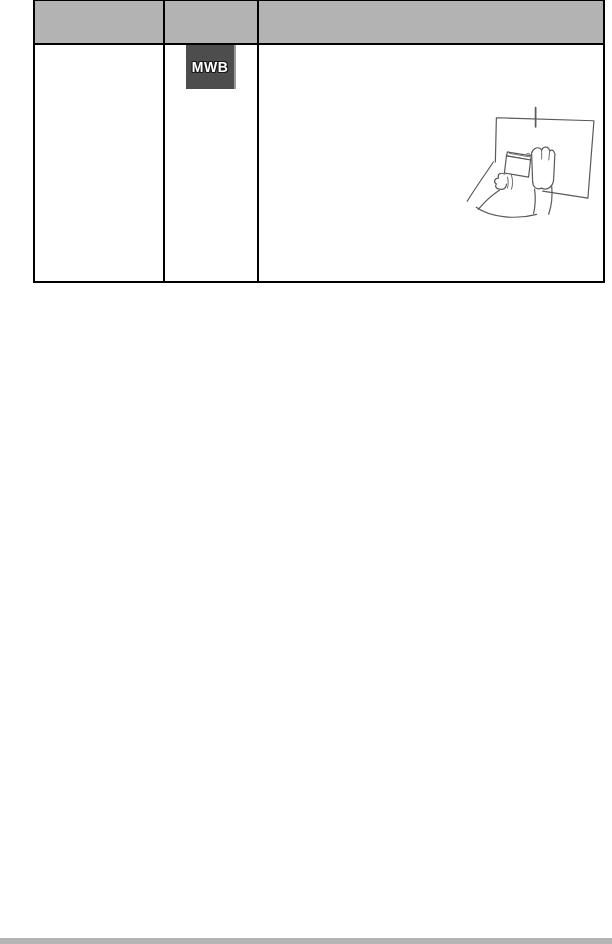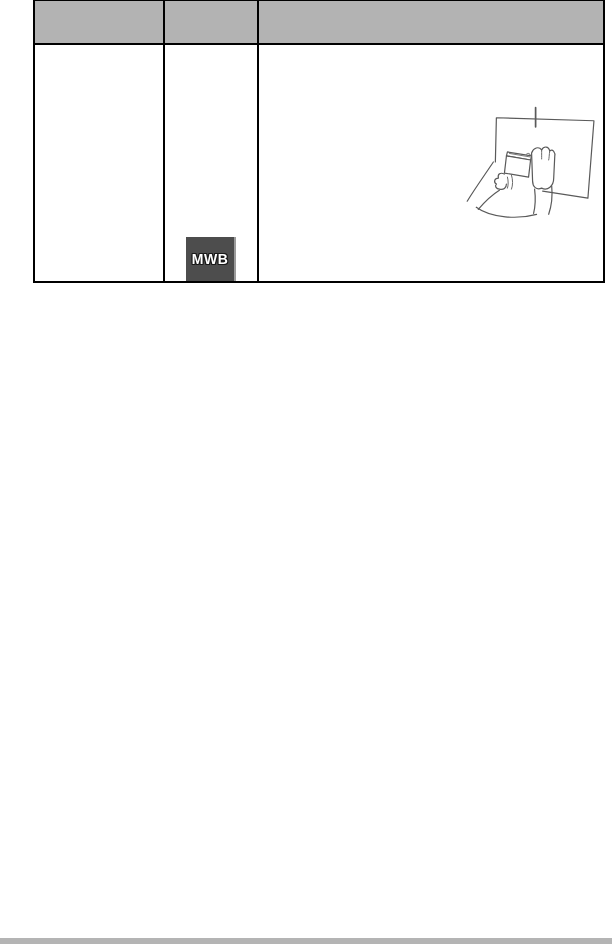--- a/index.html
+++ b/index.html
@@ -38,21 +38,21 @@
   .cell {
     background: #ffffff;
     box-sizing: border-box;
     position: relative;
   }
   .col-sep { border-right: 2px solid #000; }
 
   
   .icon-cell {
     display: flex;
-    align-items: flex-end;
+    align-items: flex-start;
     justify-content: center;
   }
   .mode-icon {
     width: 50px;
     height: 44px;
     background: #4d4d4d;
     border-right: 2px solid #9b9b9b;
     box-sizing: border-box;
     display: flex;
     align-items: center;

